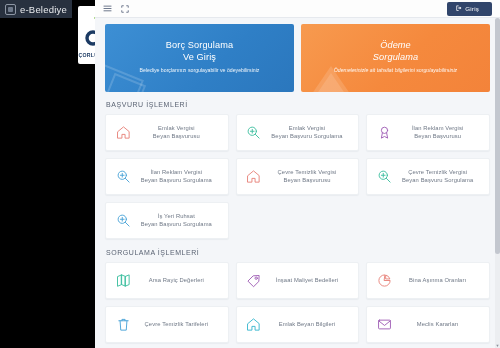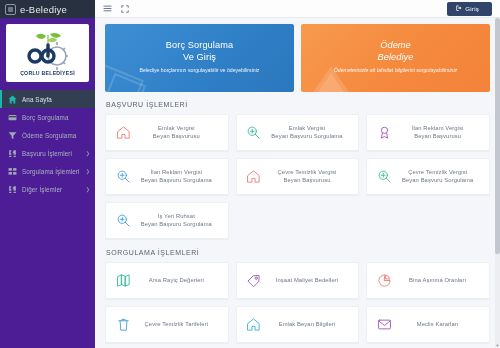--- a/index.html
+++ b/index.html
@@ -7,22 +7,22 @@
     width: 500px; height: 348px;
     font-family: "Liberation Sans", sans-serif;
     overflow: hidden;
     background: #f4f6f9;
   }
   #app { display: flex; width: 500px; height: 348px; position: relative; }
 
   
   .sidebar {
     width: 95px; height: 348px;
-    background: #4c1d95;
-    display: flex; flex-direction: column;
+    background: #000000;
+    display: flex; flex-direction: row;
     flex: 0 0 95px;
   }
   .brand {
     height: 18px;
     background: #28313f;
     display: flex; align-items: center;
     padding: 0 5px; gap: 4px;
   }
   .brand-mark {
     width: 11px; height: 11px;
@@ -357,21 +357,21 @@
             <div>Ve Giriş</div>
           </div>
           <div class="hero-sub">Belediye borçlarınızı sorgulayabilir ve ödeyebilirsiniz</div>
         </div>
 
         <div class="hero-card hero-orange">
           <span class="deco deco1"></span>
           <span class="deco deco2"></span>
           <div class="hero-title">
             <div>Ödeme</div>
-            <div>Belediye</div>
+            <div>Sorgulama</div>
           </div>
           <div class="hero-sub">Ödemelerinizle ait tahsilat bilgilerini sorgulayabilirsiniz</div>
         </div>
 
       </div>
 
       <div id="sections">
           <div class="section-title">BAŞVURU İŞLEMLERİ</div>
           <div class="grid">
             <div class="tile">

